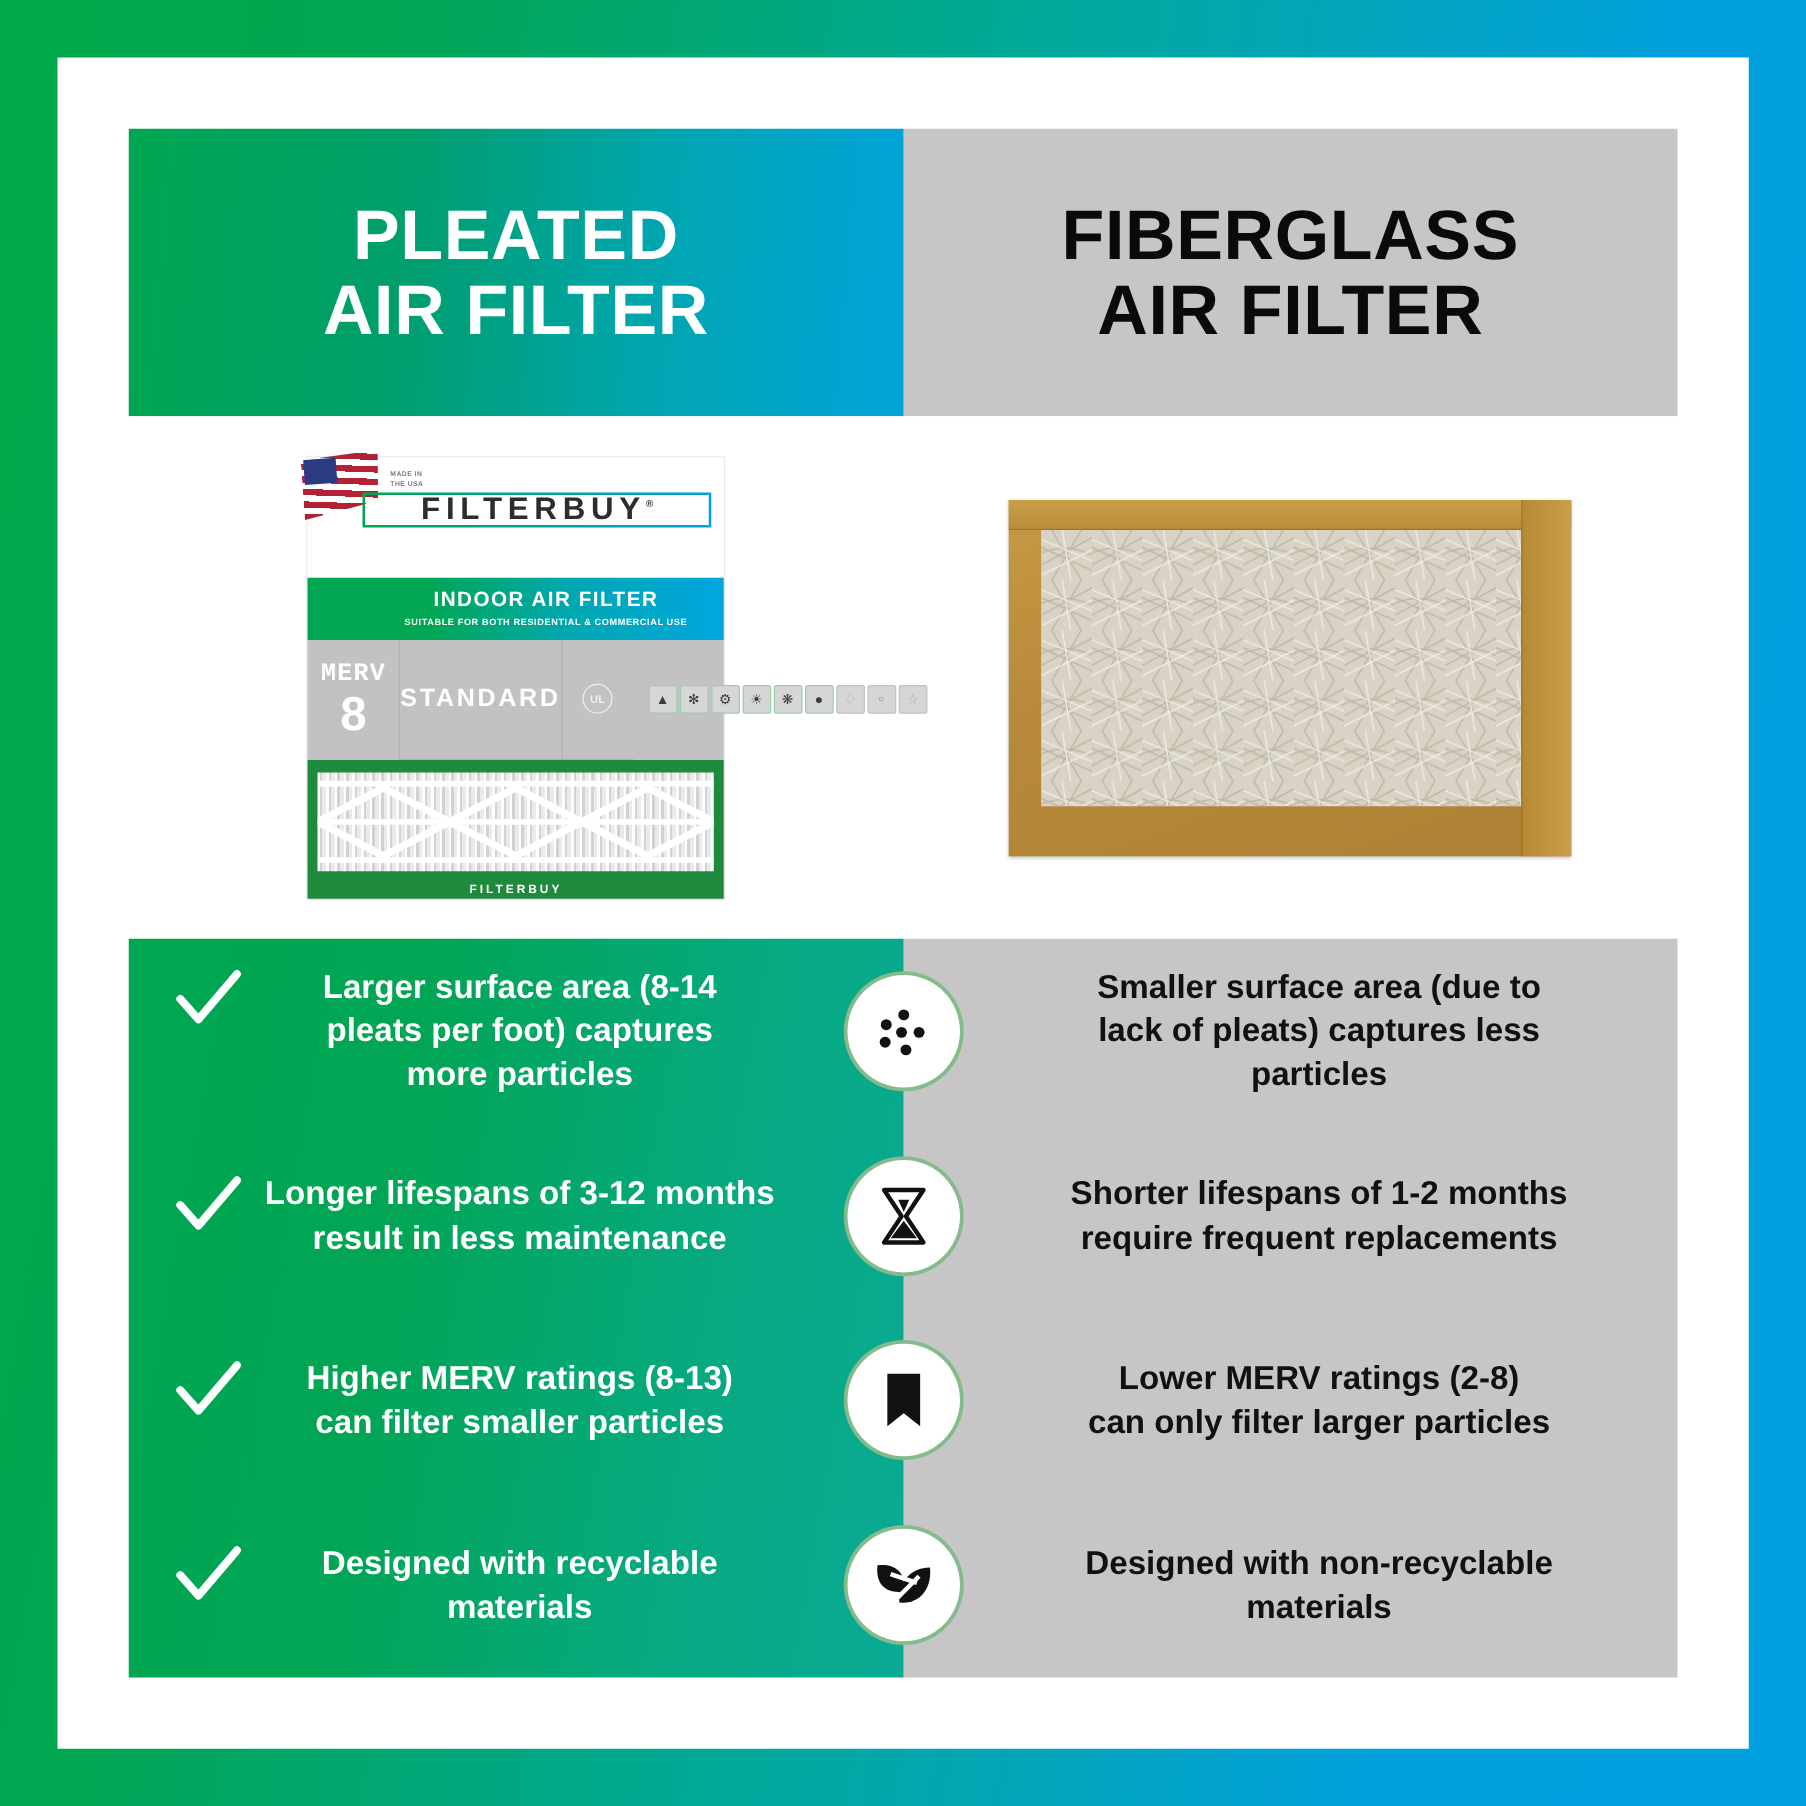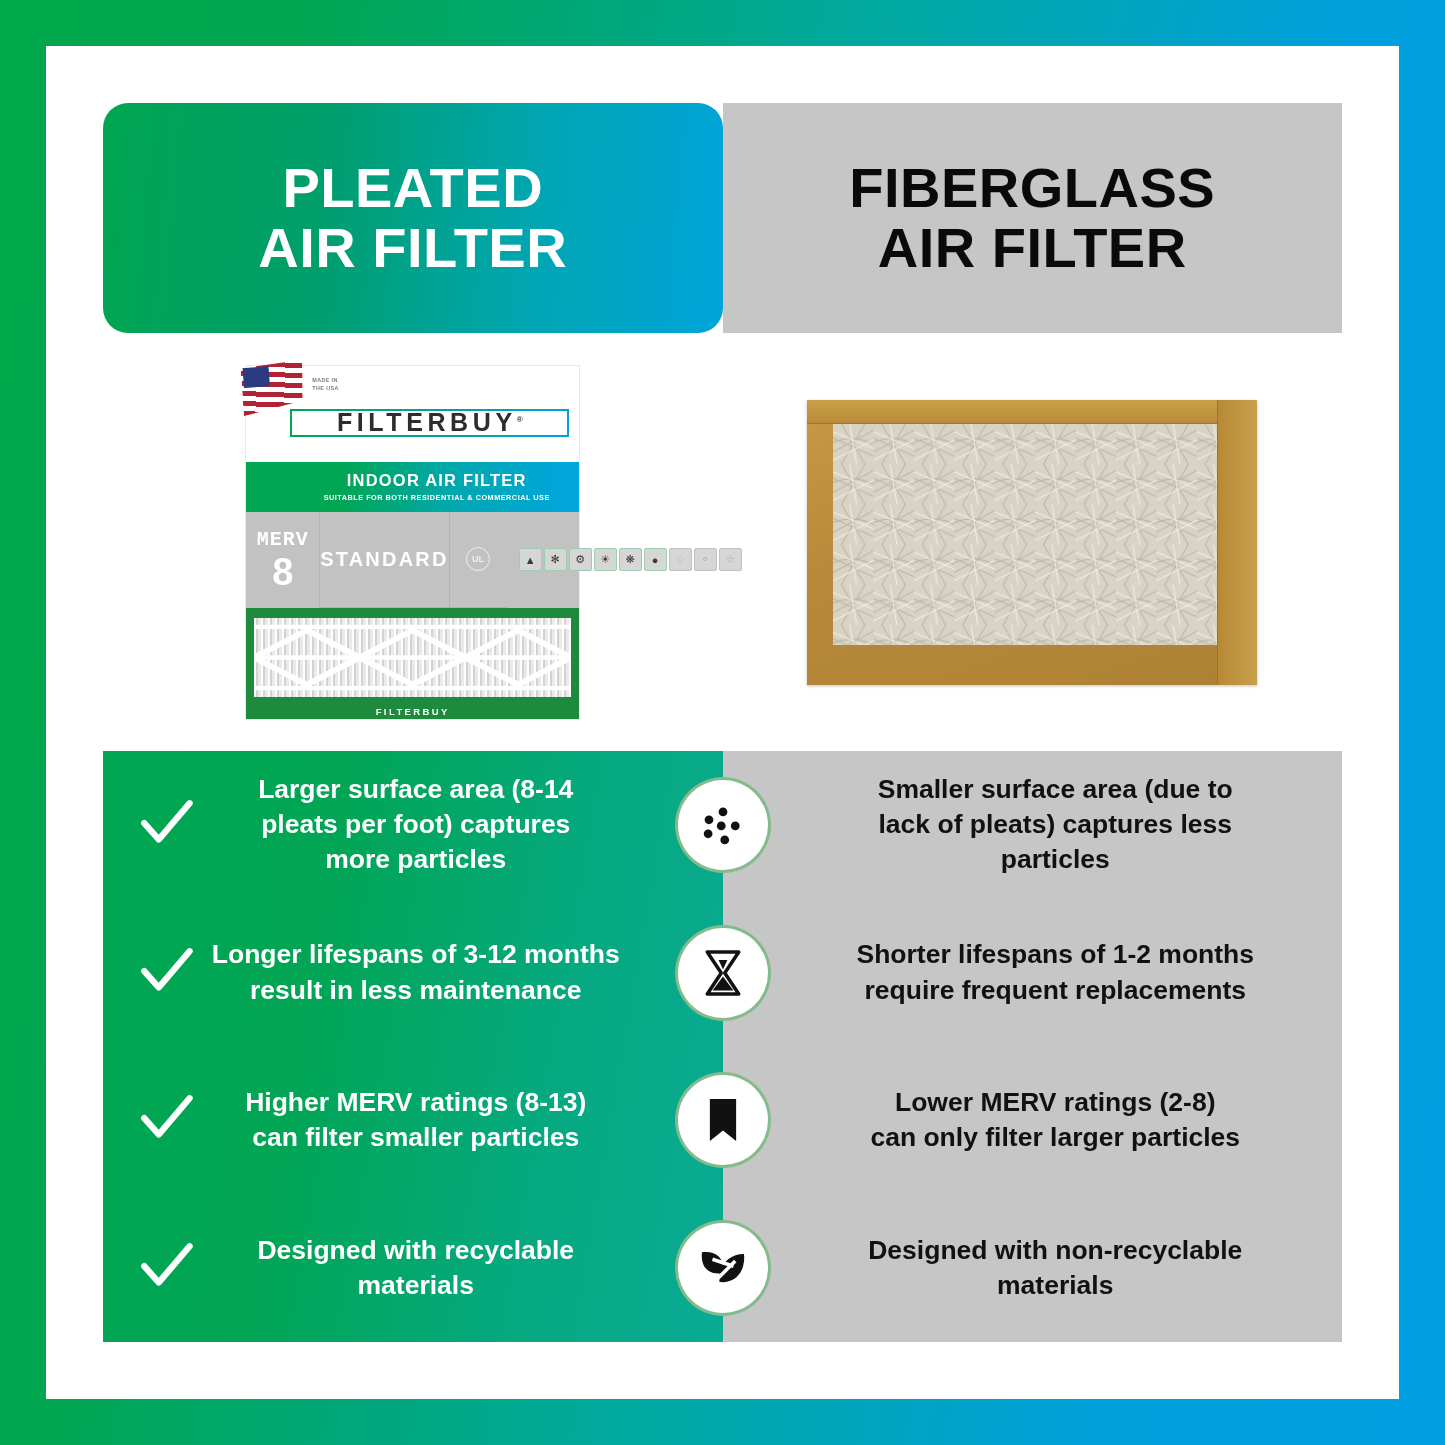--- a/index.html
+++ b/index.html
@@ -31,21 +31,20 @@
   
   .headers { display: flex; height: 230px; flex: 0 0 230px; }
   .hdr {
     flex: 1 1 50%;
     display: flex; align-items: center; justify-content: center;
     text-align: center;
   }
   .hdr-left {
     background: linear-gradient(95deg, #00a651 0%, #009e6b 35%, #00a6b4 70%, #00a4da 100%);
     color: #ffffff;
-    border-radius: 25px;
   }
   .hdr-right { background: #c6c6c6; color: #0a0a0a; }
   .hdr-title {
     font-size: 56px; font-weight: 700; line-height: 1.08;
     letter-spacing: 0.5px; white-space: pre-line;
   }
 
   
   .products { display: flex; flex: 0 0 418px; background: #ffffff; }
   .prod-cell { flex: 1 1 50%; display: flex; align-items: center; justify-content: center; }
@@ -72,21 +71,21 @@
   }
   .made-in {
     position: absolute; left: 66px; top: 10px;
     font-size: 5.4px; font-weight: 700; color:#7b7b7b; line-height: 1.5;
     letter-spacing: .4px; white-space: pre-line;
   }
   .logo-box {
     position: absolute; left: 44px; right: 10px; top: 28px; height: 28px;
     border: 2.5px solid;
     border-image: linear-gradient(90deg,#00a651,#00a0dd) 1;
-    display:flex; align-items:center; justify-content:center;margin-top:15px;
+    display:flex; align-items:center; justify-content:center;
   }
   .logo-text {
     font-size: 25px; font-weight: 700; letter-spacing: 4.6px;
     color:#2d2d2d;
   }
   .logo-text sup { font-size: 8px; vertical-align: super; letter-spacing:0; }
 
   .box-band {
     flex: 0 0 50px;
     background: linear-gradient(90deg,#00a651 0%, #00a651 28%, #00a8ae 62%, #00a6e0 100%);
@@ -172,21 +171,21 @@
   }
   .col-right { flex: 1 1 50%; background:#c6c6c6; }
 
   .rows {
     position:absolute; inset:0;
     display:flex; flex-direction:column;
   }
   .row { flex:1; display:flex; align-items:center; position:relative; }
 
   .cell-l {
-    flex: 1 1 50%; display:flex; align-items:center; 
+    flex: 1 1 50%; display:flex; 
     padding: 0 86px 0 34px;
   }
   .check {
     flex: 0 0 58px; height: 58px;
   }
   .check svg { width:100%; height:100%; display:block; }
   .txt-l {
     flex:1; color:#ffffff; font-size: 26.5px; font-weight:700;
     line-height: 1.33; text-align:center; white-space: pre-line;
   }

